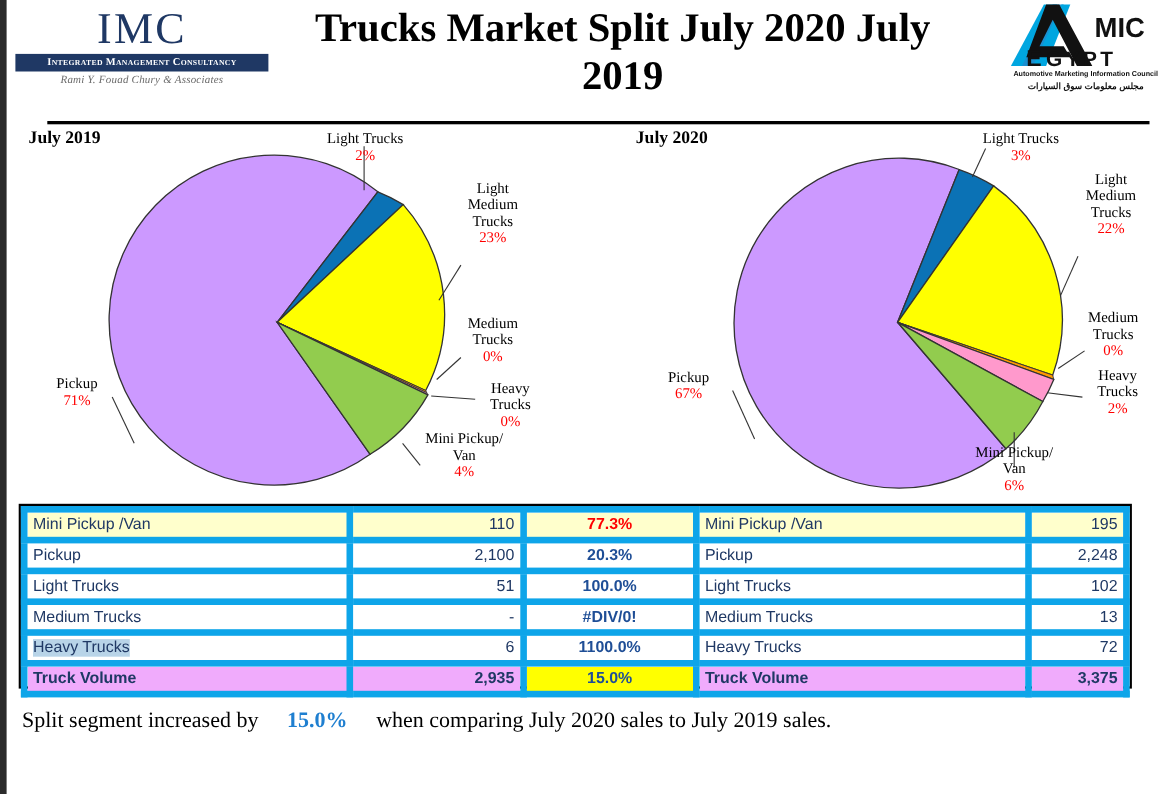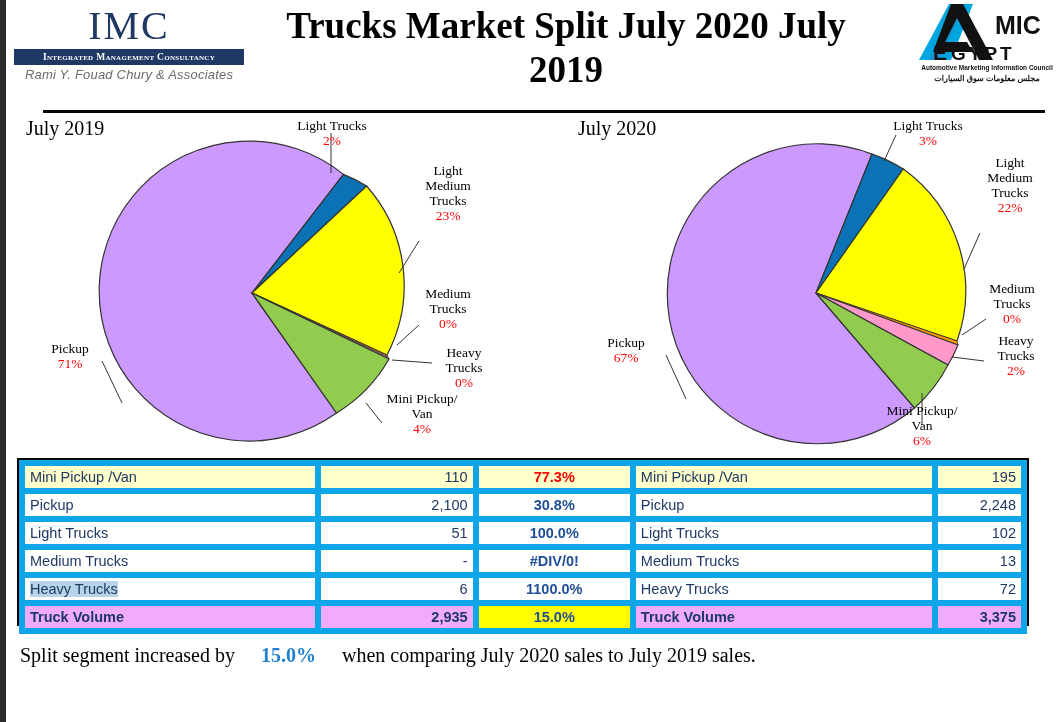--- a/index.html
+++ b/index.html
@@ -11,21 +11,21 @@
   .page{position:absolute;inset:0;background:#fff;padding-left:17px;}
   .left-edge{position:absolute;left:0;top:0;width:6px;height:722px;background:#2b2b2b;}
 
   
   .header{position:absolute;left:6px;top:0;width:1057px;height:104px;}
   .imc-logo{position:absolute;left:8px;top:4px;width:230px;height:80px;text-align:center;}
   .imc-word{font-family:"Liberation Serif",serif;font-size:40px;color:#1f3864;letter-spacing:2px;line-height:44px;font-weight:400;}
   .imc-bar{margin-top:1px;background:#1f3864;color:#fff;font-family:"Liberation Serif",serif;
            font-size:9.5px;letter-spacing:.3px;padding:3px 2px 3px 2px;white-space:nowrap;
            font-variant:small-caps;font-weight:700;}
-  .imc-sub{margin-top:2px;font-family:Liberation Sans, sans-serif;font-size:13px;color:#6b6b6b;
+  .imc-sub{margin-top:2px;font-family:Liberation Serif, serif;font-size:10px;color:#6b6b6b;
            font-style:italic;letter-spacing:.2px;}
 
   .deck-title{position:absolute;left:250px;top:4px;width:620px;text-align:center;
               font-family:"Liberation Serif",serif;font-weight:700;font-size:37px;
               line-height:44px;color:#000;}
 
   .amic{position:absolute;left:905px;top:2px;width:152px;height:92px;}
   .amic-mark{position:relative;width:152px;height:64px;}
   .amic-sub1{position:absolute;left:0;top:62px;width:152px;text-align:center;
              font-family:"Liberation Sans",sans-serif;font-size:6.5px;font-weight:700;color:#111;}
@@ -33,21 +33,21 @@
              font-family:"Liberation Sans",sans-serif;font-size:8px;font-weight:700;color:#111;}
 
   .hrule{position:absolute;left:43px;top:110px;width:1002px;height:3px;background:#000;}
 
   
   .chart-area{position:absolute;left:6px;top:113px;width:1057px;height:340px;}
   .panel{position:absolute;top:0;width:525px;height:340px;}
   .panel.left{left:8px;}
   .panel.right{left:560px;}
   .panel-title{position:absolute;left:12px;top:4px;font-family:"Liberation Serif",serif;
-               font-weight:400;font-size:20px;color:#000;}
+               font-weight:700;font-size:16px;color:#000;}
   .pie-svg{position:absolute;left:0;top:0;}
 
   .lbl{position:absolute;font-family:"Liberation Serif",serif;font-size:13.5px;color:#000;
        line-height:15px;text-align:center;}
   .lbl .pct{color:#ff0000;display:block;}
 
   
   .tbl{position:absolute;left:17px;top:458px;width:1008px;height:164px;
        border:2px solid #000;border-collapse:collapse;background:#fff;}
   table{border-collapse:collapse;width:100%;height:100%;table-layout:fixed;
@@ -250,21 +250,21 @@
         <tr class="r-first">
           <td class="name">Mini Pickup /Van</td>
           <td class="num">110</td>
           <td class="pct pct-red">77.3%</td>
           <td class="name">Mini Pickup /Van</td>
           <td class="num">195</td>
         </tr>
         <tr>
           <td class="name">Pickup</td>
           <td class="num">2,100</td>
-          <td class="pct">30.8%</td>
+          <td class="pct">20.3%</td>
           <td class="name">Pickup</td>
           <td class="num">2,248</td>
         </tr>
         <tr>
           <td class="name">Light Trucks</td>
           <td class="num">51</td>
           <td class="pct">100.0%</td>
           <td class="name">Light Trucks</td>
           <td class="num">102</td>
         </tr>

